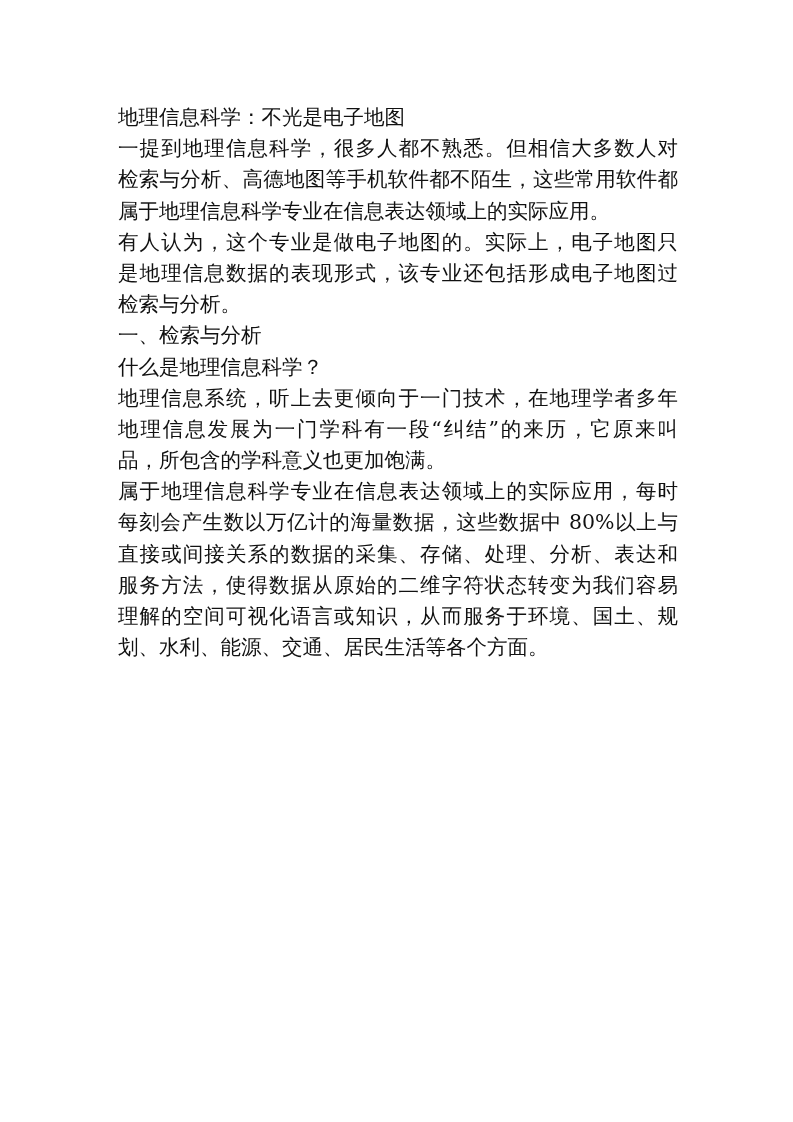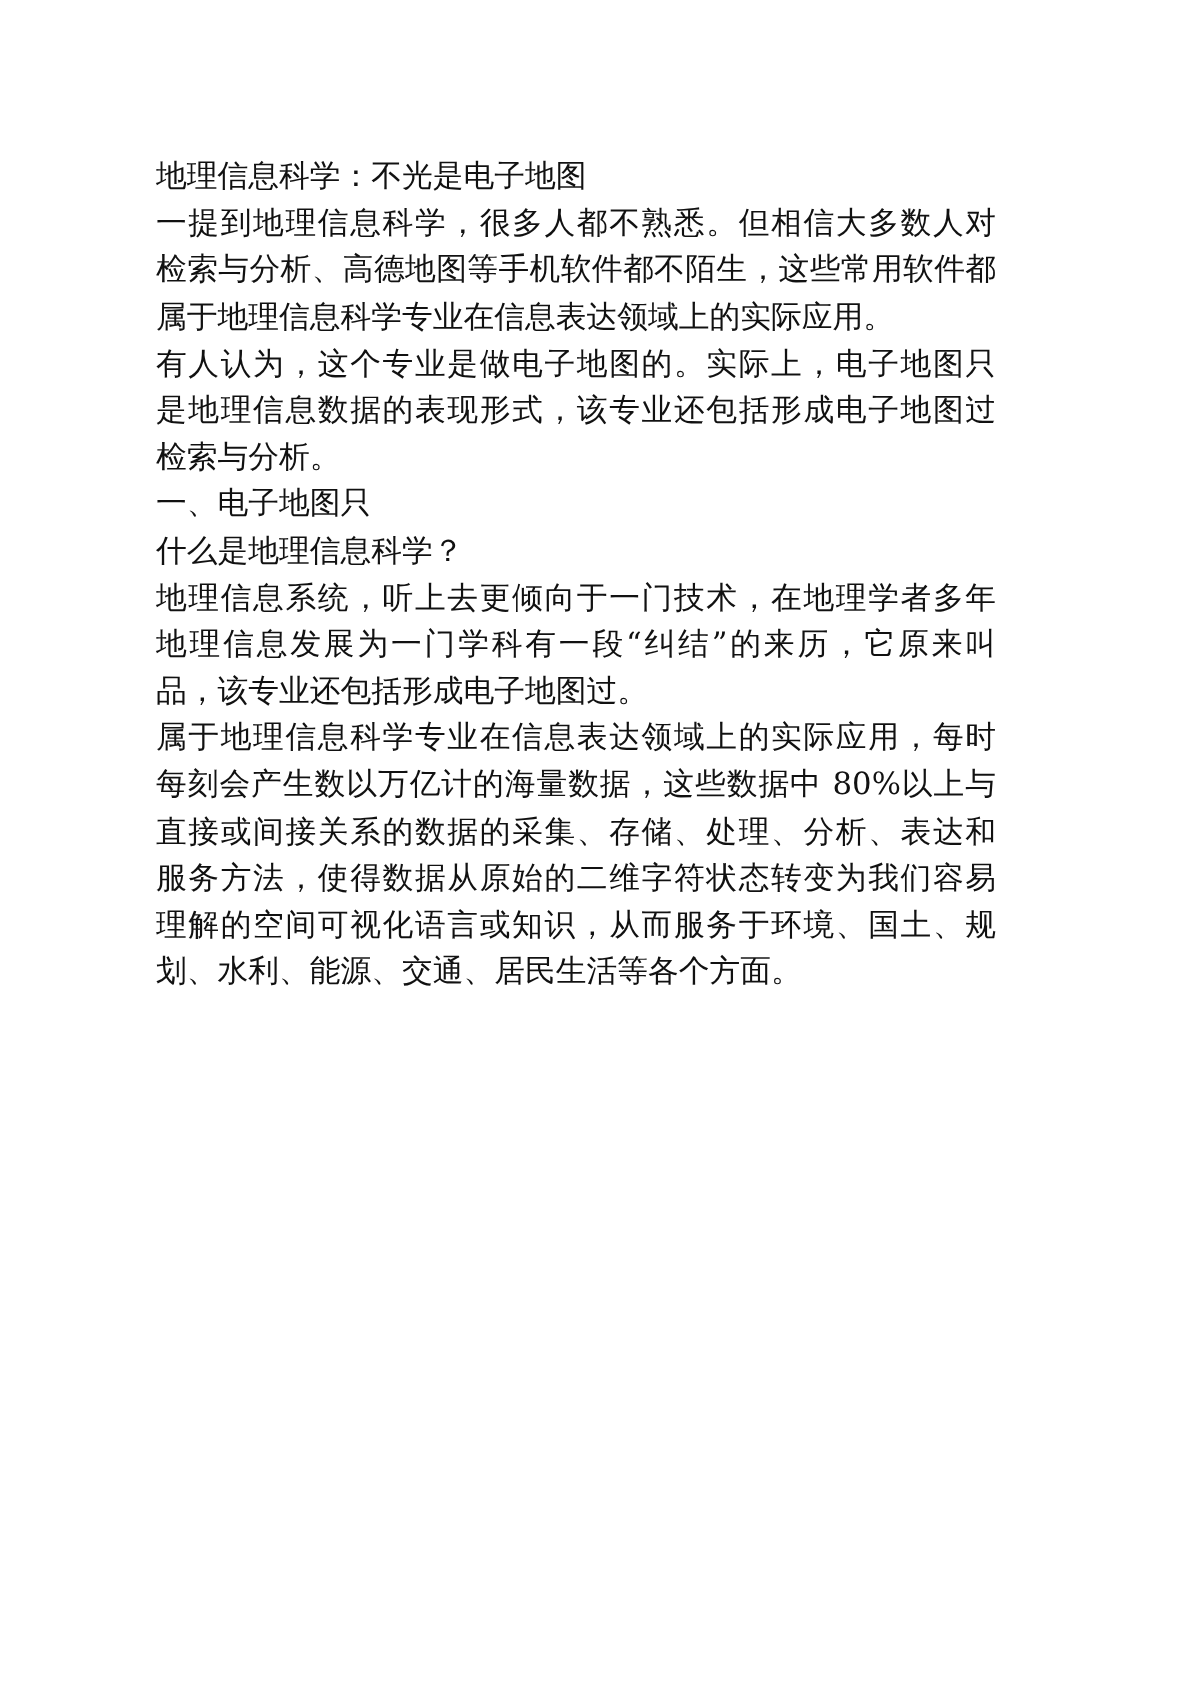--- a/index.html
+++ b/index.html
@@ -1,18 +1,18 @@
 <!DOCTYPE html>
 <html><head>
 <meta charset="utf-8">
 <style>
   html, body { margin: 0; padding: 0; background: #ffffff; }
   body { width: 793px; height: 1122px; position: relative; overflow: hidden; }
   .page {
-    position: absolute; left: 104px; top: 102px; width: 560px;
+    position: absolute; left: 118px; top: 102px; width: 560px;
     font-family: "DejaVu Serif", "Liberation Serif", serif;
     font-size: 20.5px; line-height: 31.2px; color: #111111;
   }
   .line { display: block; white-space: nowrap; text-align: justify; text-align-last: justify; height: 31.2px; }
   .line.last { text-align-last: left; }
 </style>
 </head>
 <body>
 
 <div class="page">
@@ -23,27 +23,27 @@
     <span class="line">检索与分析、高德地图等手机软件都不陌生，这些常用软件都</span>
     <span class="line last">属于地理信息科学专业在信息表达领域上的实际应用。</span>
   </div>
 
   <div>
     <span class="line">有人认为，这个专业是做电子地图的。实际上，电子地图只</span>
     <span class="line">是地理信息数据的表现形式，该专业还包括形成电子地图过</span>
     <span class="line last">检索与分析。</span>
   </div>
 
-  <span class="line last">一、电子地图只</span>
+  <span class="line last">一、检索与分析</span>
   <span class="line last">什么是地理信息科学？</span>
 
   <div>
     <span class="line">地理信息系统，听上去更倾向于一门技术，在地理学者多年</span>
     <span class="line">地理信息发展为一门学科有一段“纠结”的来历，它原来叫</span>
-    <span class="line last">品，该专业还包括形成电子地图过。</span>
+    <span class="line last">品，所包含的学科意义也更加饱满。</span>
   </div>
 
   <div>
     <span class="line">属于地理信息科学专业在信息表达领域上的实际应用，每时</span>
     <span class="line">每刻会产生数以万亿计的海量数据，这些数据中 80%以上与</span>
     <span class="line">直接或间接关系的数据的采集、存储、处理、分析、表达和</span>
     <span class="line">服务方法，使得数据从原始的二维字符状态转变为我们容易</span>
     <span class="line">理解的空间可视化语言或知识，从而服务于环境、国土、规</span>
     <span class="line last">划、水利、能源、交通、居民生活等各个方面。</span>
   </div>

